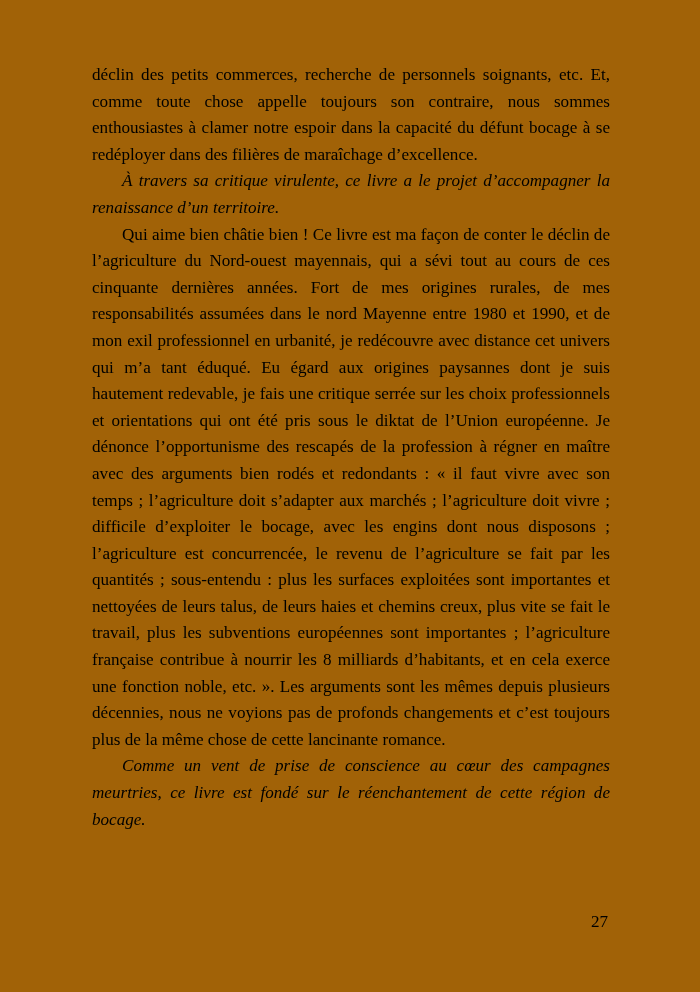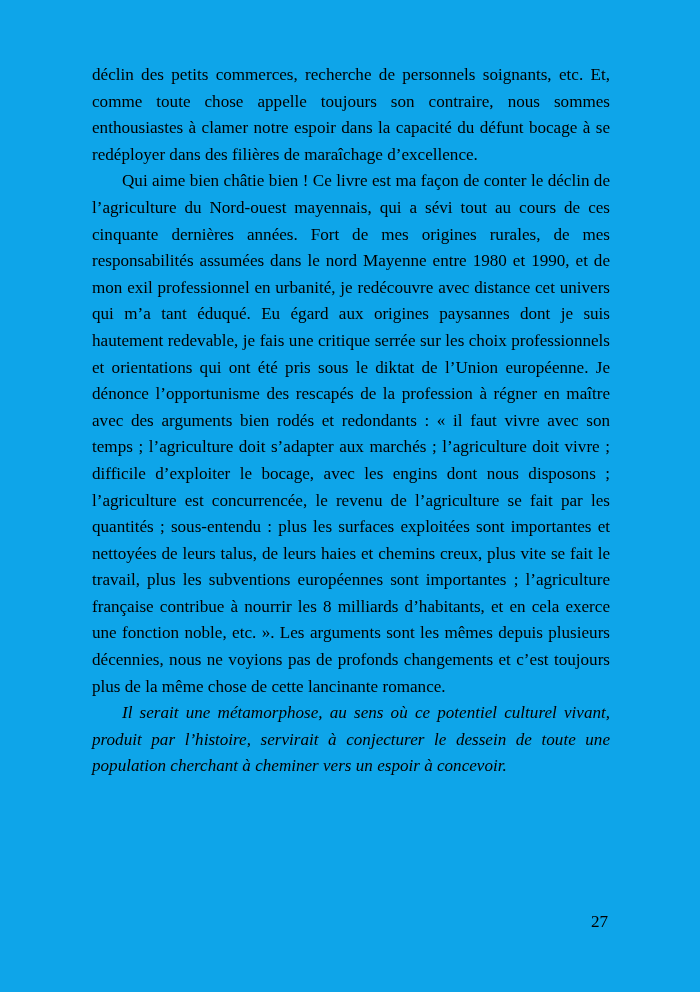--- a/index.html
+++ b/index.html
@@ -16,21 +16,21 @@
     position: relative;
     overflow: hidden;
     -webkit-font-smoothing: antialiased;
   }
   .page {
     position: absolute;
     left: 0;
     top: 0;
     width: 700px;
     height: 992px;
-    background: #0ea5e9;
+    background: #a16207;
     text-decoration: underline;
   }
   .text-block {
     position: absolute;
     left: 92px;
     top: 62px;
     width: 518px;
   }
   p.para {
     margin: 0;
@@ -63,24 +63,25 @@
 </style>
 </head>
 <body>
 
 <div class="page">
 
   <div class="text-block">
 
     <p class="para">déclin des petits commerces, recherche de personnels soignants, etc. Et, comme toute chose appelle toujours son contraire, nous sommes enthousiastes à clamer notre espoir dans la capacité du défunt bocage à se redéployer dans des filières de maraîchage d’excellence.</p>
 
+    <p class="para indent italic">À travers sa critique virulente, ce livre a le projet d’accompagner la renaissance d’un territoire.</p>
 
     <p class="para indent">Qui aime bien châtie bien ! Ce livre est ma façon de conter le déclin de l’agriculture du Nord-ouest mayennais, qui a sévi tout au cours de ces cinquante dernières années. Fort de mes origines rurales, de mes responsabilités assumées dans le nord Mayenne entre 1980 et 1990, et de mon exil professionnel en urbanité, je redécouvre avec distance cet univers qui m’a tant éduqué. Eu égard aux origines paysannes dont je suis hautement redevable, je fais une critique serrée sur les choix professionnels et orientations qui ont été pris sous le diktat de l’Union européenne. Je dénonce l’opportunisme des rescapés de la profession à régner en maître avec des arguments bien rodés et redondants : « il faut vivre avec son temps ; l’agriculture doit s’adapter aux marchés ; l’agriculture doit vivre ; difficile d’exploiter le bocage, avec les engins dont nous disposons ; l’agriculture est concurrencée, le revenu de l’agriculture se fait par les quantités ; sous-entendu : plus les surfaces exploitées sont importantes et nettoyées de leurs talus, de leurs haies et chemins creux, plus vite se fait le travail, plus les subventions européennes sont importantes ; l’agriculture française contribue à nourrir les 8 milliards d’habitants, et en cela exerce une fonction noble, etc. ». Les arguments sont les mêmes depuis plusieurs décennies, nous ne voyions pas de profonds changements et c’est toujours plus de la même chose de cette lancinante romance.</p>
 
+    <p class="para indent italic">Comme un vent de prise de conscience au cœur des campagnes meurtries, ce livre est fondé sur le réenchantement de cette région de bocage.</p>
 
 
-    <p class="para indent italic">Il serait une métamorphose, au sens où ce potentiel culturel vivant, produit par l’histoire, servirait à conjecturer le dessein de toute une population cherchant à cheminer vers un espoir à concevoir.</p>
 
   </div>
 
   <div class="page-number">27</div>
 
 </div>
 
 </body></html>

